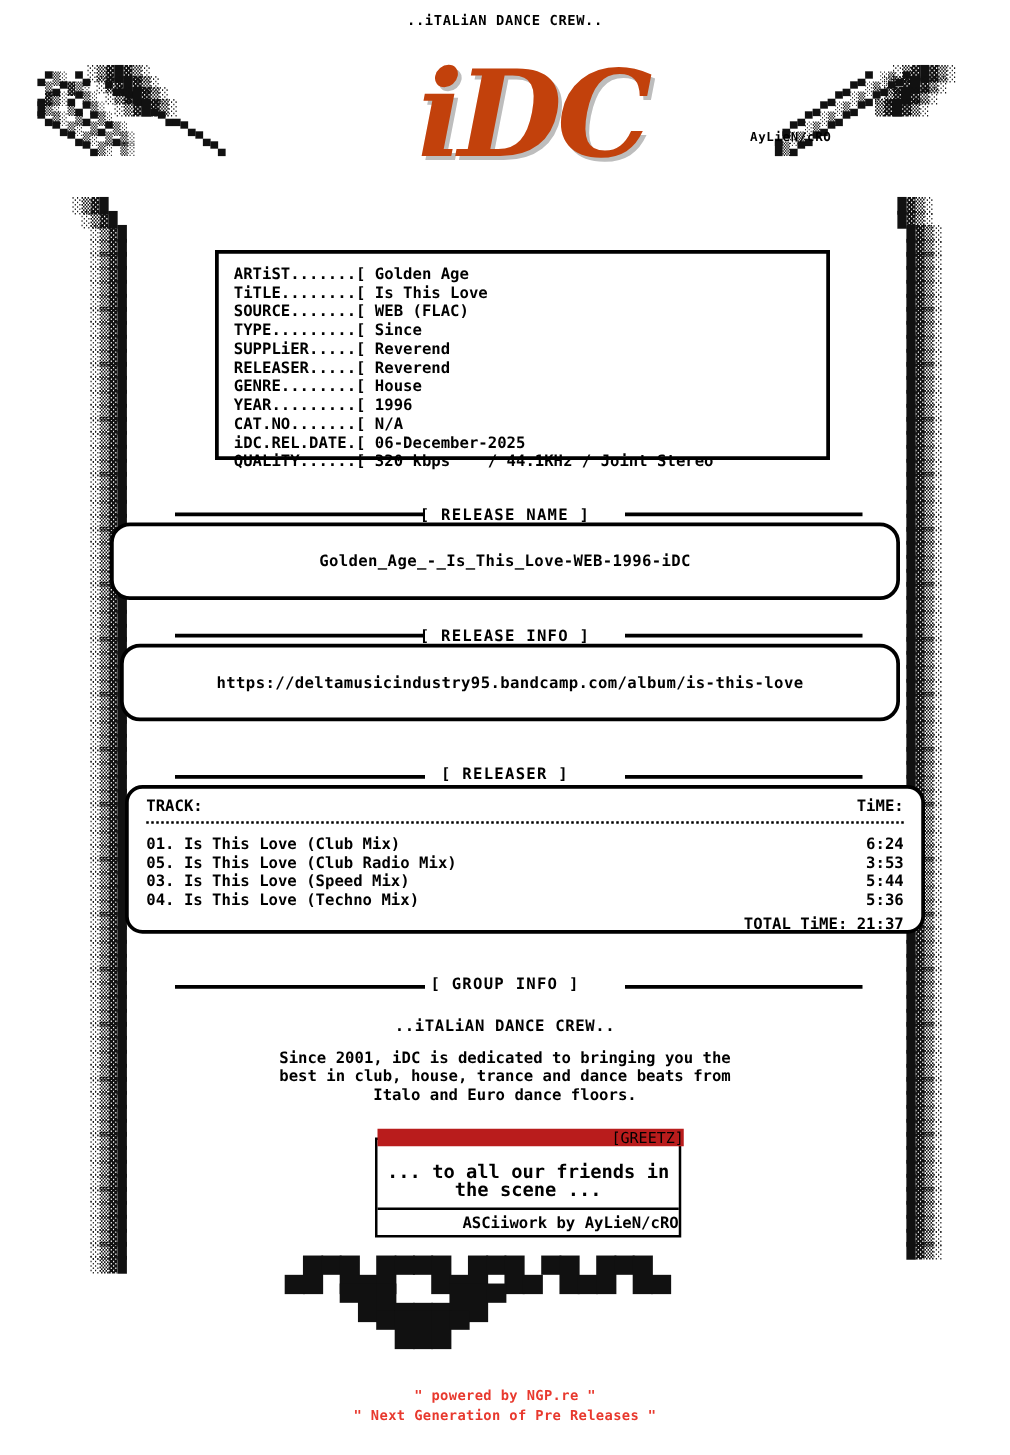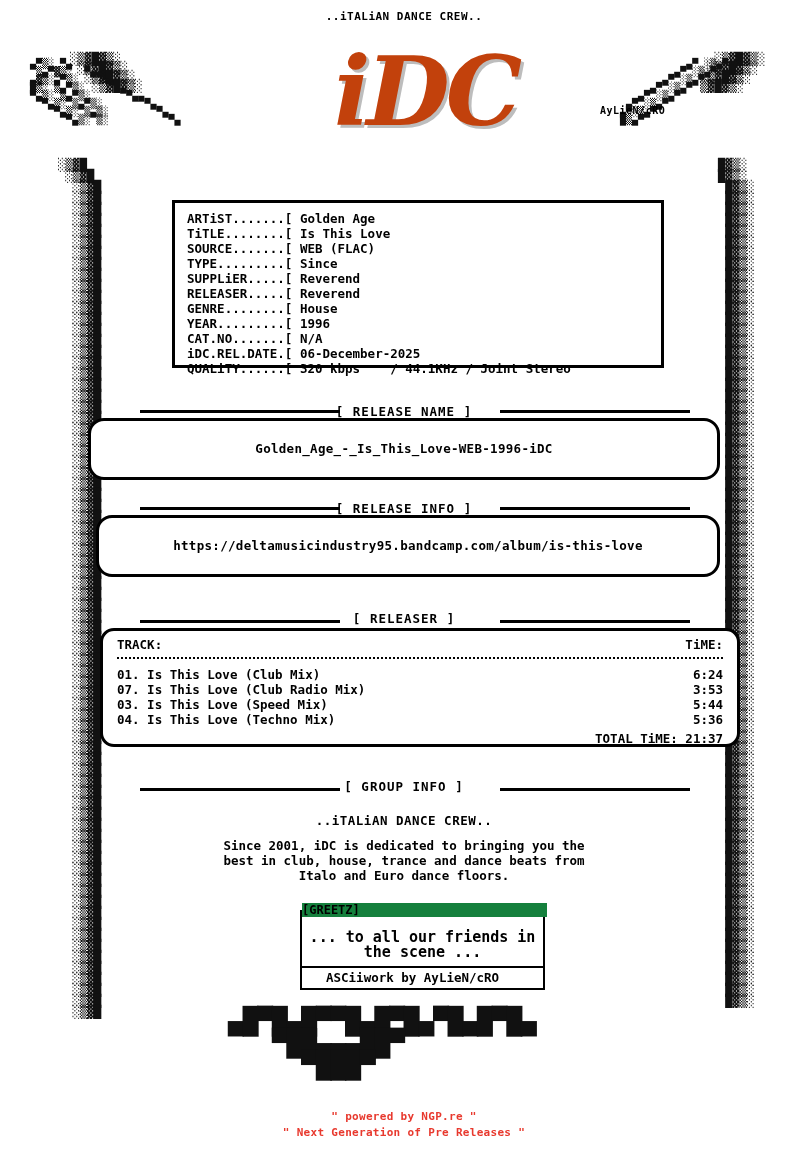--- a/index.html
+++ b/index.html
@@ -188,24 +188,24 @@
     height: 80px;
     border: 2px solid #000;
     background: #fff;
     box-sizing: border-box;
   }
   .greetz-label {
     position: absolute;
     top: -9px;
     left: 0;
     width: 245px;
-    text-align: left;
+    text-align: right;
     font-size: 12px;
-    font-weight: bold;
-    background: #15803d;
+    font-weight: normal;
+    background: #b91c1c;
   }
   .greetz-text {
     position: absolute;
     top: 18px;
     left: 0;
     width: 241px;
     text-align: center;
     font-size: 15px;
     line-height: 15px;
     font-weight: bold;
@@ -215,24 +215,23 @@
     top: 54px;
     left: 0;
     width: 241px;
     border-top: 2px solid #000;
   }
   .greetz-credit {
     position: absolute;
     top: 58px;
     left: 0;
     width: 241px;
-    text-align: left;
-    font-size: 12.5px;
-    font-weight: bold;
-    padding-left: 24px;
+    text-align: right;
+    font-size: 12.5px;
+    font-weight: bold;
   }
   
   .footer {
     position: absolute;
     left: 0;
     width: 808px;
     text-align: center;
     color: #e8392e;
     font-size: 11px;
     font-weight: bold;
@@ -476,21 +475,21 @@
       <span>TRACK:</span>
       <span>TiME:</span>
     </div>
     <div class="track-dots"></div>
     <div class="track-rows">
       <div class="track-row">
         <span><span>01.</span> <span>Is This Love (Club Mix)</span></span>
         <span>6:24</span>
       </div>
       <div class="track-row">
-        <span><span>07.</span> <span>Is This Love (Club Radio Mix)</span></span>
+        <span><span>05.</span> <span>Is This Love (Club Radio Mix)</span></span>
         <span>3:53</span>
       </div>
       <div class="track-row">
         <span><span>03.</span> <span>Is This Love (Speed Mix)</span></span>
         <span>5:44</span>
       </div>
       <div class="track-row">
         <span><span>04.</span> <span>Is This Love (Techno Mix)</span></span>
         <span>5:36</span>
       </div>

